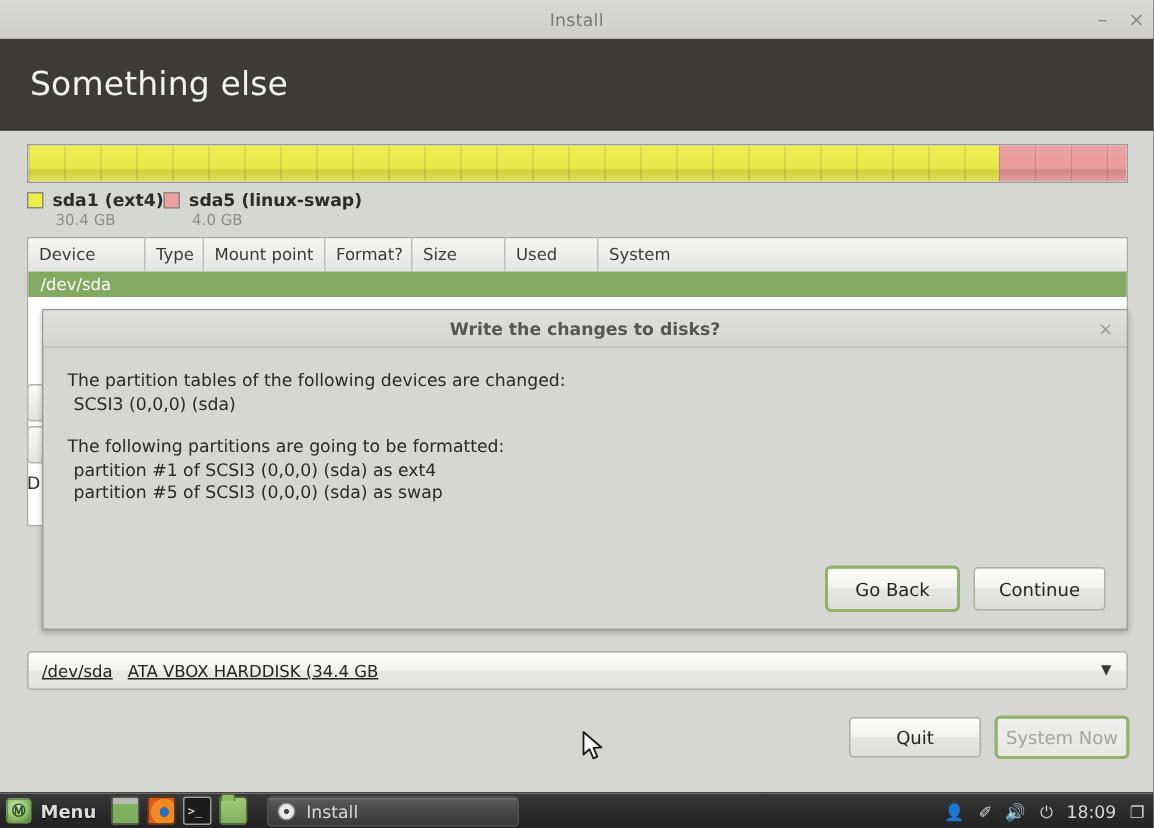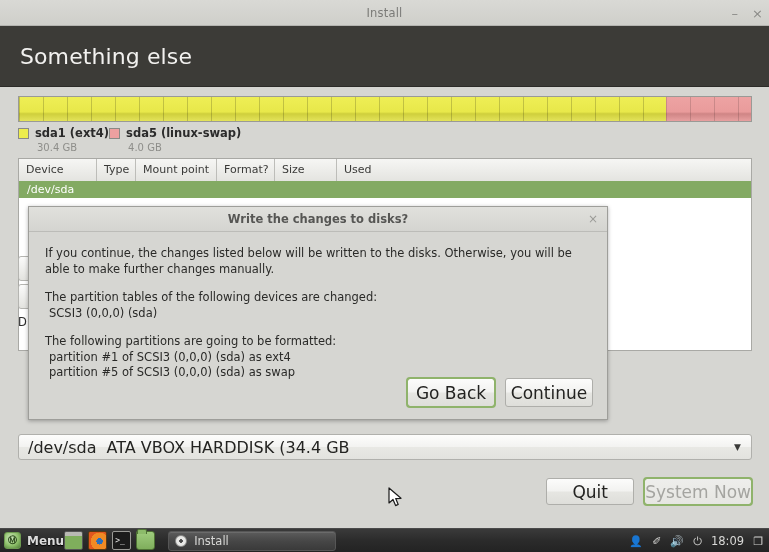--- a/index.html
+++ b/index.html
@@ -122,53 +122,53 @@
     font-size: 11.5px; color: #2b2b2b;
   }
 
   
   .combo {
     position: absolute; left: 18px; top: 346px; width: 734px; height: 26px;
     border: 1px solid #b0b0ac; border-radius: 3px;
     background: linear-gradient(to bottom,#fdfdfc 0%, #f3f3f1 48%, #e8e8e4 52%, #e2e2de 100%);
     display: flex; align-items: center;
   }
-  .combo-text { font-size: 16px; color: #242422; margin-left: 9px; }
+  .combo-text { font-size: 11px; color: #242422; margin-left: 9px; text-decoration: underline; }
   .combo-text .dev { margin-right: 10px; }
   .combo-arrow {
     position: absolute; right: 10px; top: 50%; transform: translateY(-50%);
     font-size: 9px; color: #3a3a38;
   }
 
   
   .footer {
     position: absolute; right: 17px; top: 390px;
     display: flex; gap: 10px;
   }
   .btn {
     min-width: 88px; height: 27px;
     border: 1px solid #aeaeaa; border-radius: 3px;
     background: linear-gradient(to bottom,#fcfcfb 0%, #f2f2f0 48%, #e6e6e2 52%, #dededa 100%);
-    font-size: 17px; color: #232321;
+    font-size: 12px; color: #232321;
     display: flex; align-items: center; justify-content: center;
     font-family: "DejaVu Sans", "Liberation Sans", sans-serif;
   }
   .btn.disabled {
     color: #a4a4a0;
     background: linear-gradient(to bottom,#eeeeec 0%,#e6e6e2 100%);
     border-color: #c3c3bf;
   }
   .btn.focus {
     outline: 2px solid #8fb36b; outline-offset: -1px;
     border-color: #8fb36b;
   }
 
   
   .dialog {
-    position: absolute; left: 28px; top: 206px; width: 580px; height: 214px;
+    position: absolute; left: 28px; top: 206px; width: 724px; height: 214px;
     background: #d6d6d2;
     border: 1px solid #9e9e9a;
     box-shadow: 0 1px 4px rgba(0,0,0,.30);
   }
   .dlg-title {
     height: 25px; position: relative;
     background: linear-gradient(to bottom,#e0e0dc 0%, #d4d4d0 100%);
     border-bottom: 1px solid #bcbcb8;
     display: flex; align-items: center; justify-content: center;
   }
@@ -201,21 +201,21 @@
   .mint-logo {
     width: 17px; height: 17px; margin-left: 4px;
     border-radius: 3px;
     background: radial-gradient(circle at 40% 35%, #cfe7c0 0%, #8ec06a 55%, #4f7d37 100%);
     border: 1px solid #6d9a50;
     display: flex; align-items: center; justify-content: center;
     font-size: 9px; color: #2c4a1c; font-weight: bold;
   }
   .menu-label {
     font-size: 12px; color: #dcdcdc; font-weight: bold;
-    margin-left: 6px; 
+    margin-left: 6px; margin-right: 10px;
     text-shadow: 0 1px 1px #000;
   }
   .tb-icon {
     width: 19px; height: 19px; margin-right: 5px;
     border-radius: 2px; position: relative;
     display: inline-block;
   }
   .ic-desktop {
     background: linear-gradient(to bottom,#b9b9b4 0 4px, #7fae5c 4px 100%);
     border: 1px solid #555;
@@ -304,20 +304,21 @@
     </div>
 
     <div class="table">
       <div class="thead">
         <div class="th" style="width:78px">Device</div>
         <div class="th" style="width:39px">Type</div>
         <div class="th" style="width:81px">Mount point</div>
         <div class="th" style="width:58px">Format?</div>
         <div class="th" style="width:62px">Size</div>
         <div class="th" style="width:62px">Used</div>
+        <div class="th" style="flex:1">System</div>
       </div>
       <div class="row-sel">/dev/sda</div>
       <div class="row-blank"></div>
     </div>
 
     <div class="ghost-btn" style="left:18px; top:168px; width:14px; height:25px;"></div>
     <div class="ghost-btn" style="left:18px; top:196px; width:14px; height:25px;"></div>
     <div class="ghost-label" style="left:18px; top:227px;">D</div>
 
     <div class="combo">
@@ -332,21 +333,20 @@
       <div class="btn disabled focus">System Now</div>
     </div>
   </div>
 
   <div class="dialog">
     <div class="dlg-title">
       <div class="t">Write the changes to disks?</div>
       <div class="dlg-close">×</div>
     </div>
     <div class="dlg-body">
-      <p class="dlg-p">If you continue, the changes listed below will be written to the disks. Otherwise, you will be able to make further changes manually.</p>
       <p class="dlg-p">
         <span>The partition tables of the following devices are changed:</span>
         <span class="ind">SCSI3 (0,0,0) (sda)</span>
       </p>
       <p class="dlg-p">
         <span>The following partitions are going to be formatted:</span>
         <span class="ind">partition #1 of SCSI3 (0,0,0) (sda) as ext4</span>
         <span class="ind">partition #5 of SCSI3 (0,0,0) (sda) as swap</span>
       </p>
     </div>

